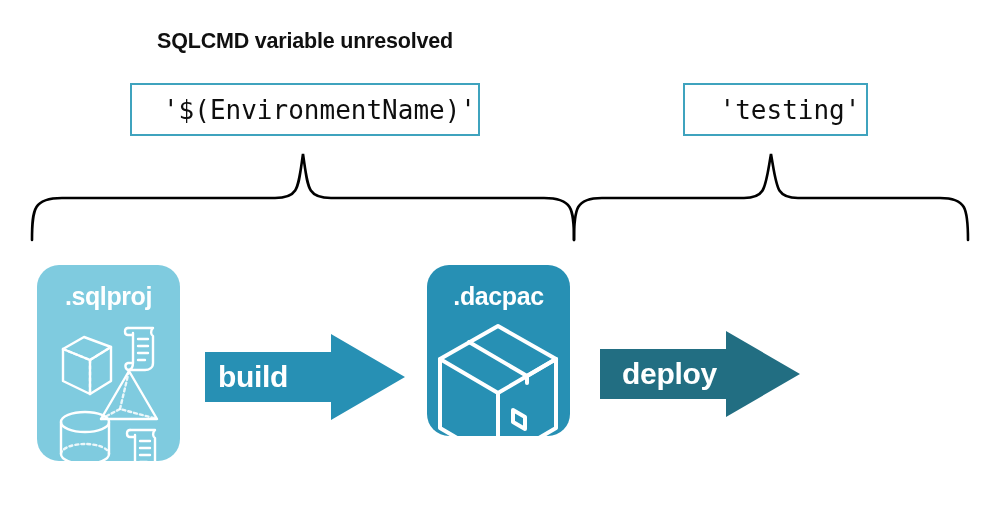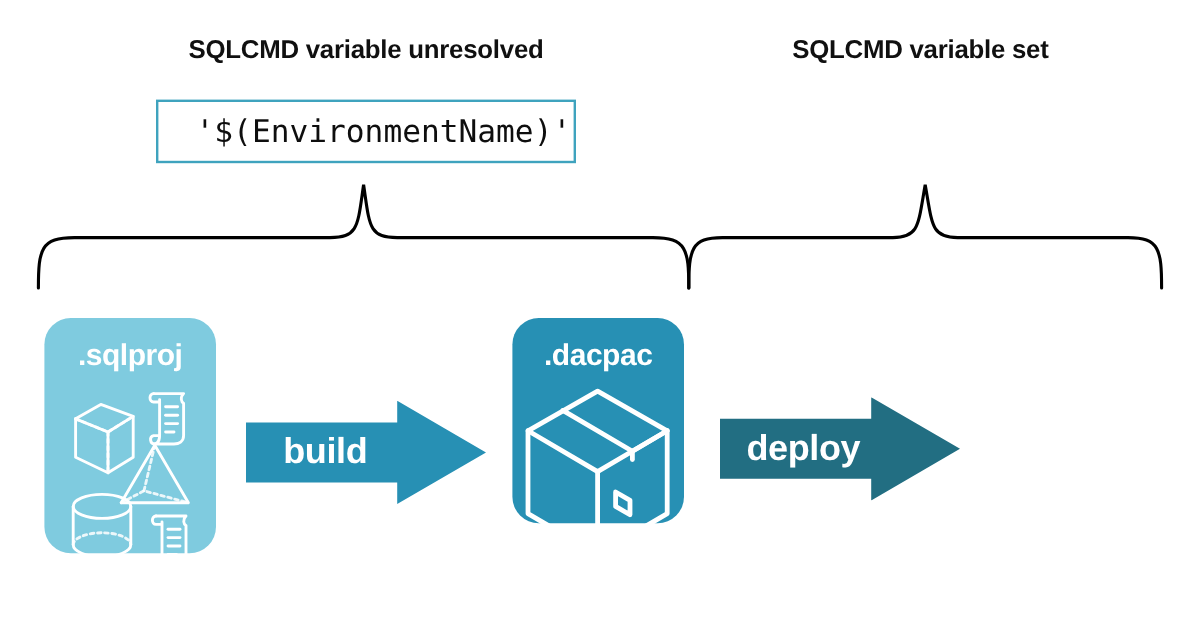--- a/index.html
+++ b/index.html
@@ -107,34 +107,34 @@
     height: 86px;
     display: flex;
     align-items: center;
     font-family: "Liberation Sans", sans-serif;
     font-weight: bold;
     font-size: 30px;
     color: #ffffff;
     letter-spacing: -0.3px;
     white-space: nowrap;
   }
-  #label-build  { left: 31px; text-align: center; }
+  #label-build  { left: 13px; text-align: center; }
   #label-deploy { left: 22px; }
 </style>
 </head>
 <body>
 
 <div id="canvas">
 
   <div id="title-left" class="section-title">SQLCMD variable unresolved</div>
 
-  <div id="title-right" class="section-title">SQLCMD variable set</div>
 
   <div id="codebox-left" class="code-box">'$(EnvironmentName)'</div>
 
+  <div id="codebox-right" class="code-box">'testing'</div>
 
   <div id="brace-left" class="brace-wrap">
     <svg viewBox="0 0 550 90" preserveAspectRatio="none">
       <path d="M 4 88
                C 4 56, 6 46, 34 46
                L 247 46
                C 271 46, 270 36, 275 2
                C 280 36, 279 46, 303 46
                L 516 46
                C 544 46, 546 56, 546 88" fill="none" stroke="#000000" stroke-width="2.6" stroke-linecap="round" vector-effect="non-scaling-stroke"></path>

